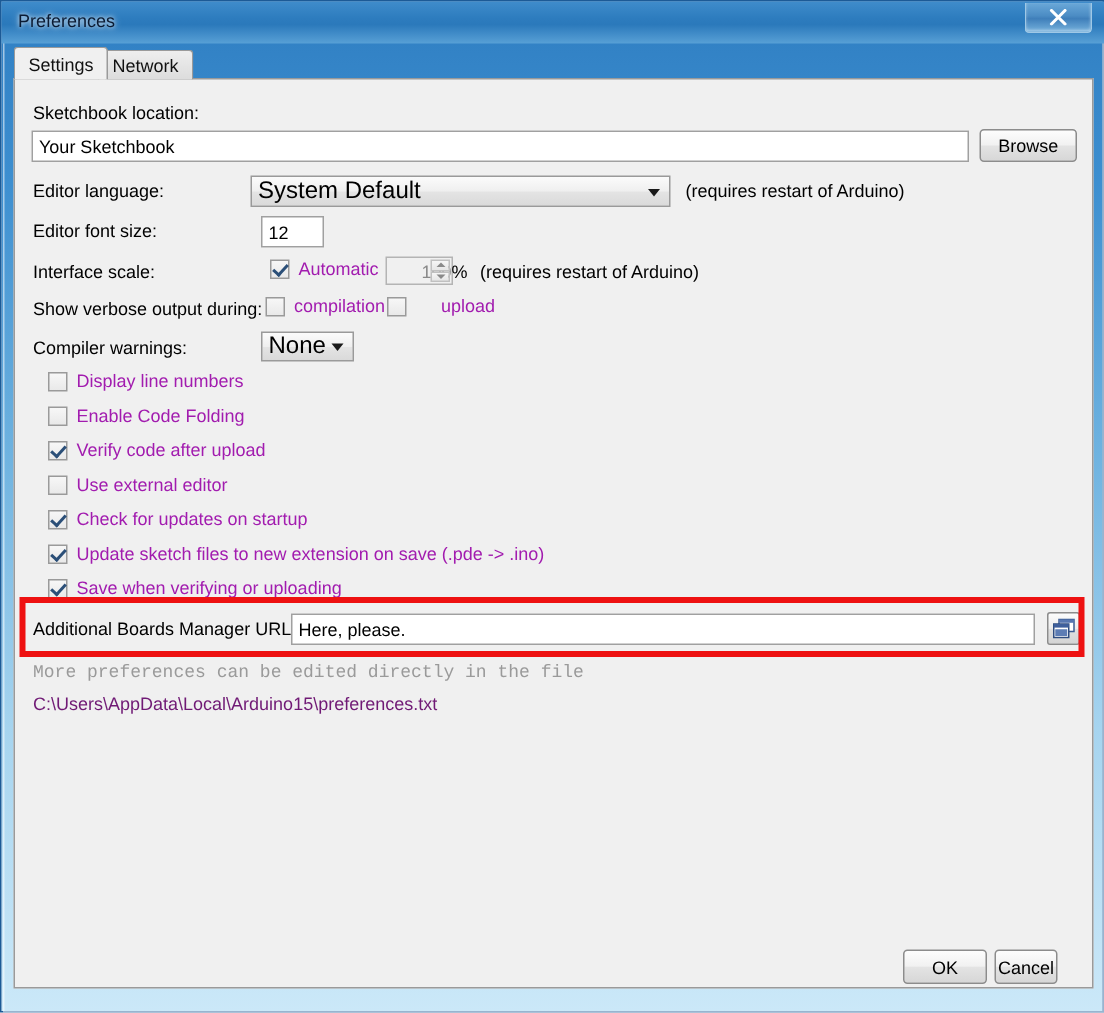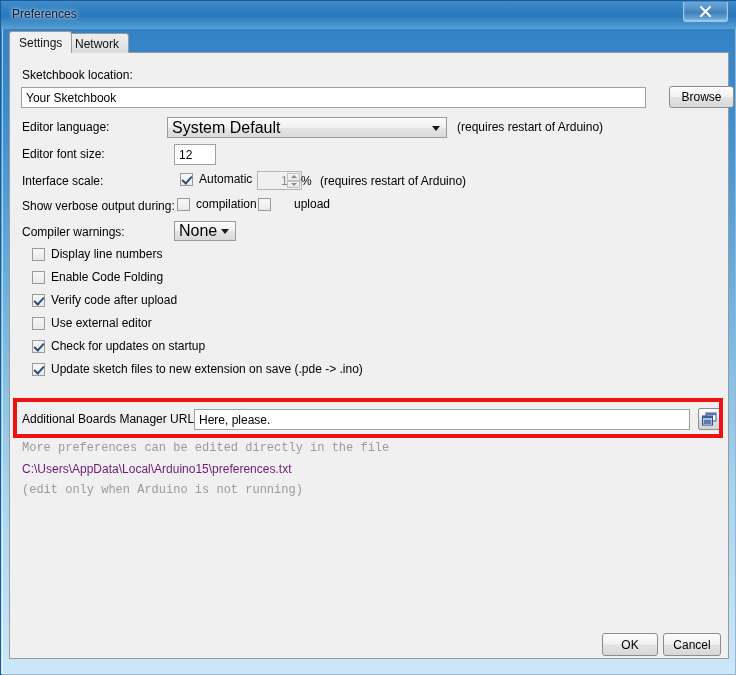--- a/index.html
+++ b/index.html
@@ -194,21 +194,21 @@
   }
   .cbox.checked::after {
     content: "";
     position: absolute;
     left: 3px; top: 0px;
     width: 4px; height: 8px;
     border: solid #2b4f78;
     border-width: 0 2px 2px 0;
     transform: rotate(42deg);
   }
-  .cblabel { font-size: 12px; color: #000000; }
+  .cblabel { font-size: 12px; color: #a21caf; }
 
   
   .spinner {
     position: absolute;
     box-sizing: border-box;
     border: 1px solid #b4b4b4;
     background: #f0f0f0;
     display: flex;
     align-items: center;
     justify-content: flex-end;
@@ -292,21 +292,21 @@
 
   <div class="tabstrip">
     <div class="tab active" style="left:0px;">Settings</div>
     <div class="tab inactive" style="left:56px;">Network</div>
   </div>
 
   <div class="panel">
 
     <div class="label" style="left:12px; top:15px;">Sketchbook location:</div>
     <div class="textfield" style="left:11px; top:34px; width:625px; height:21px;">Your Sketchbook</div>
-    <div class="btn" style="left:643px; top:33px; width:65px; height:22px;margin-left:16px;">Browse</div>
+    <div class="btn" style="left:643px; top:33px; width:65px; height:22px;">Browse</div>
 
     <div class="label" style="left:12px; top:67px;">Editor language:</div>
     <div class="combo" style="left:157px; top:64px; width:280px; height:21px;">
       <span>System Default</span>
       <span class="caret"></span>
     </div>
     <div class="label" style="left:447px; top:67px;">(requires restart of Arduino)</div>
 
     <div class="label" style="left:12px; top:94px;">Editor font size:</div>
     <div class="textfield" style="left:164px; top:91px; width:42px; height:21px;">12</div>
@@ -358,36 +358,39 @@
       <span class="cbox"></span>
       <span class="cblabel">Use external editor</span>
     </div>
     <div class="cbrow" style="left:22px; top:286px;">
       <span class="cbox checked"></span>
       <span class="cblabel">Check for updates on startup</span>
     </div>
     <div class="cbrow" style="left:22px; top:309px;">
       <span class="cbox checked"></span>
       <span class="cblabel">Update sketch files to new extension on save (.pde -&gt; .ino)</span>
+    </div>
+    <div class="cbrow" style="left:22px; top:332px;">
+      <span class="cbox checked"></span>
+      <span class="cblabel">Save when verifying or uploading</span>
     </div>
 
     <div class="label" style="left:12px; top:359px;">Additional Boards Manager URLs:</div>
     <div class="textfield" style="left:184px; top:356px; width:496px; height:21px;">Here, please.</div>
     <div class="iconbtn" style="left:688px; top:355px; width:22px; height:22px;">
       <svg width="15" height="14" viewBox="0 0 15 14">
         <rect x="4" y="1" width="10" height="8" fill="#ffffff" stroke="#3b5b92" stroke-width="1"></rect>
         <rect x="4" y="1" width="10" height="2.2" fill="#5776b0"></rect>
         <rect x="0.5" y="4" width="10" height="9" fill="#ffffff" stroke="#2e4c80" stroke-width="1"></rect>
         <rect x="0.5" y="4" width="10" height="2.4" fill="#3f5f9c"></rect>
         <rect x="1.5" y="7.5" width="8" height="4.5" fill="#5c7cb4"></rect>
       </svg>
     </div>
 
     <div class="note grey" style="left:12px; top:388px;">More preferences can be edited directly in the file</div>
     <div class="note dark" style="left:12px; top:409px;">C:\Users\AppData\Local\Arduino15\preferences.txt</div>
-    <div class="note grey" style="left:12px; top:430px;">(edit only when Arduino is not running)</div>
 
     <div class="btn" style="left:592px; top:580px; width:56px; height:23px;">OK</div>
-    <div class="btn" style="left:653px; top:580px; width:58px; height:23px;">Cancel</div>
+    <div class="btn" style="left:653px; top:580px; width:42px; height:23px;">Cancel</div>
   </div>
 
   <div class="redbox" style="left:12px; top:397px; width:710px; height:40px;"></div>
 </div>
 
 </body></html>

